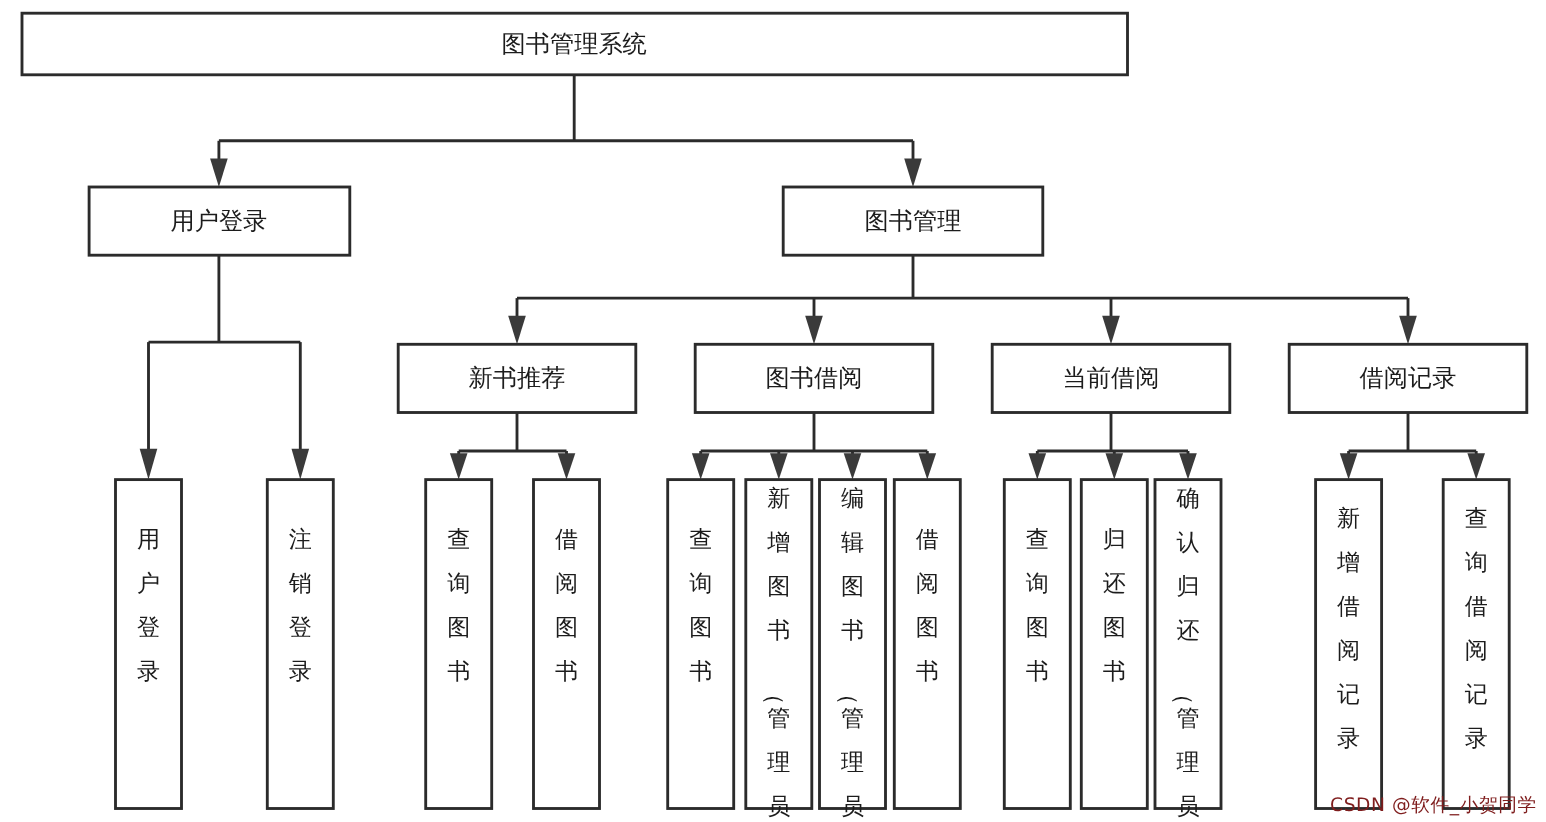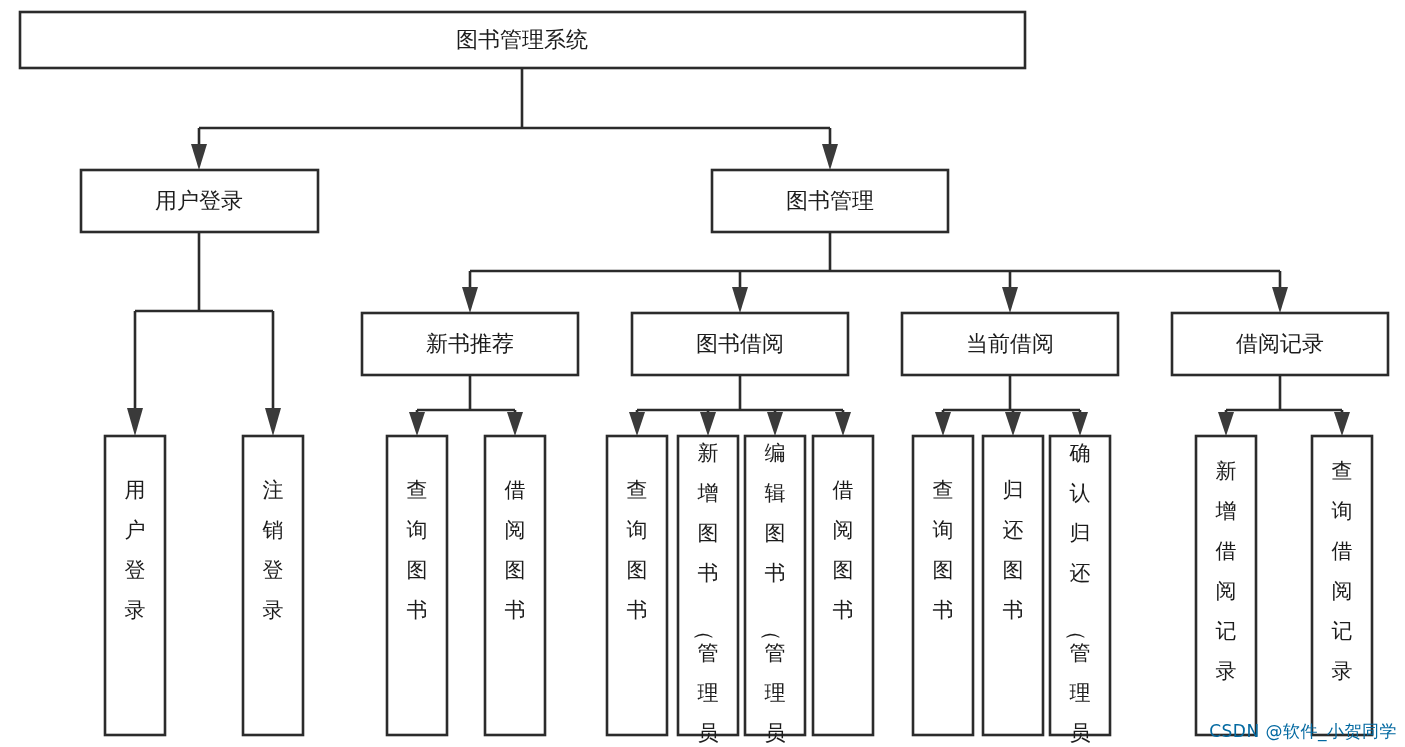--- a/index.html
+++ b/index.html
@@ -53,21 +53,21 @@
     font-family: "DejaVu Sans", "Liberation Sans", sans-serif;
     font-size: 21px;
     text-anchor: middle;
   }
   .watermark {
     position: absolute;
     right: 8px;
     bottom: 4px;
     font-family: "DejaVu Sans", "Liberation Sans", sans-serif;
     font-size: 17px;
-    color: #0369a1;
+    color: #7f1d1d;
     white-space: nowrap;
     letter-spacing: 0.5px;
     pointer-events: none;
   }
 </style>
 </head>
 <body>
 
 <div id="diagram-root">
 

